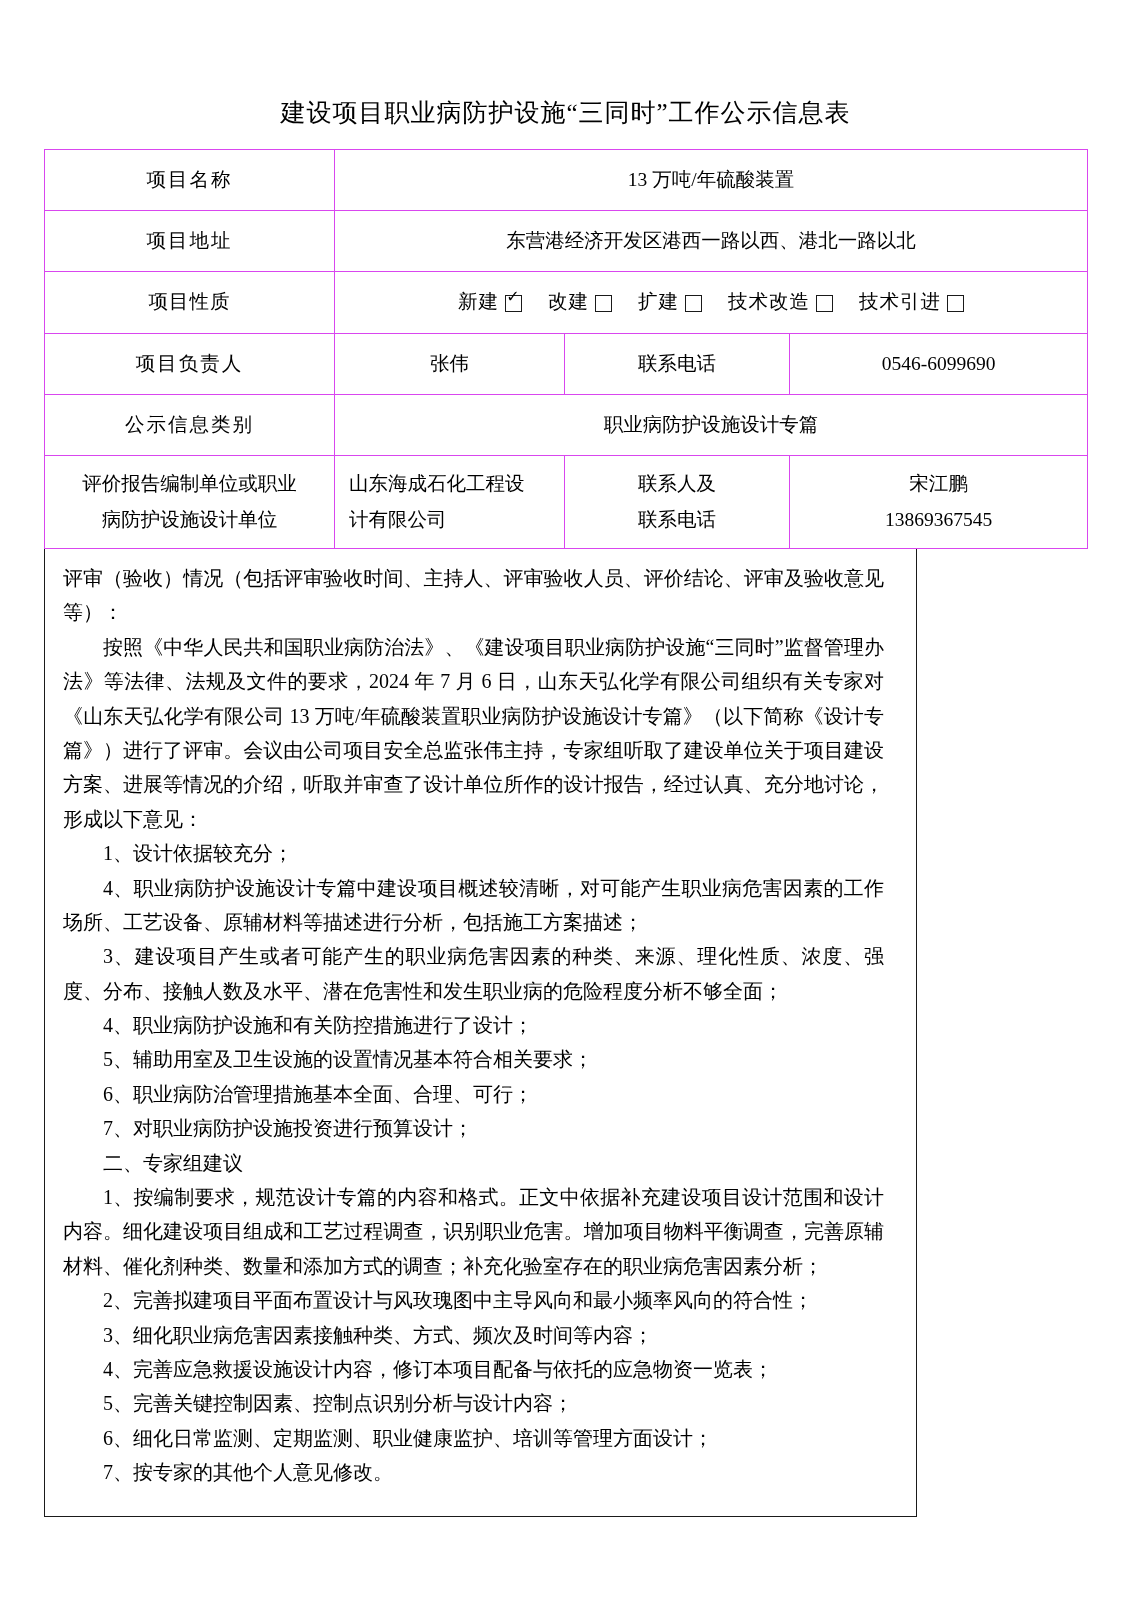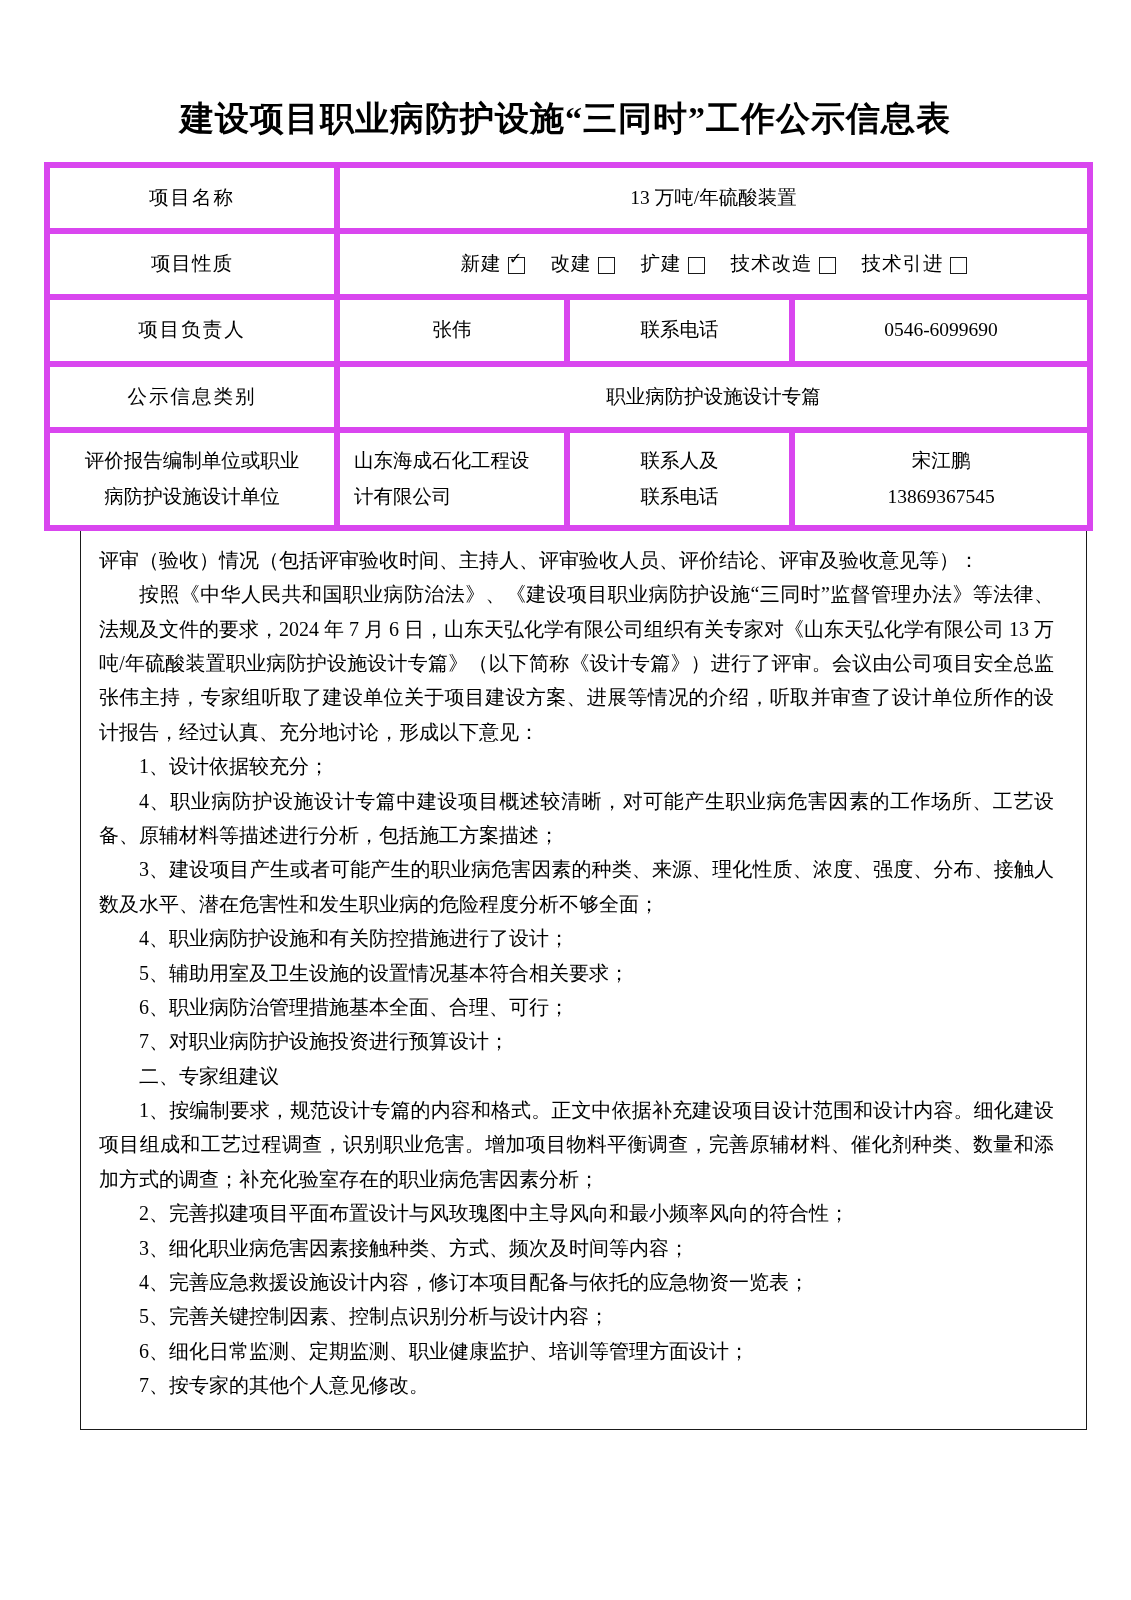--- a/index.html
+++ b/index.html
@@ -15,34 +15,34 @@
   }
   .page {
     position: relative;
     width: 1131px;
     min-height: 1600px;
     box-sizing: border-box;
     padding: 96px 44px 40px 44px;
   }
   .doc-title {
     text-align: center;
-    font-size: 34px;
-    font-weight: bold;
+    font-size: 25px;
+    font-weight: normal;
     letter-spacing: 1px;
     margin: 0 0 20px 0;
     font-family: "Liberation Serif", "DejaVu Serif", serif;
   }
   table.info {
     width: 1043px;
     border-collapse: collapse;
     table-layout: fixed;
     font-size: 19.5px;
   }
   table.info td {
-    border: 6px solid #d946ef;
+    border: 1px solid #d946ef;
     padding: 0;
     vertical-align: middle;
   }
   .cell {
     padding: 14px 10px;
     line-height: 1.65;
   }
   .c-center {
     text-align: center;
   }
@@ -86,29 +86,28 @@
     left: 0px;
     top: -7px;
     font-size: 16px;
     line-height: 15px;
     width: 15px;
     text-align: center;
     font-family: "DejaVu Sans", sans-serif;
   }
   
   .review-block {
-    width: 1007px;
+    width: 873px;
     box-sizing: border-box;
     border: 1px solid #1a1a1a;
     border-top: none;
     padding: 12px 32px 26px 18px;
     font-size: 20px;
     line-height: 1.72;
     text-align: justify;
-    margin-left: 36px;
   }
   .review-block p {
     margin: 0;
     text-indent: 0;
   }
   .review-block p.ind {
     text-indent: 2em;
   }
   .nowrap-title {
     letter-spacing: 0;
@@ -128,20 +127,28 @@
       <col style="width:225px">
       <col style="width:298px">
     </colgroup>
     <tbody>
       <tr>
         <td>
           <div class="cell label">项目名称</div>
         </td>
         <td colspan="3">
           <div class="cell c-center">13 万吨/年硫酸装置</div>
+        </td>
+      </tr>
+      <tr>
+        <td>
+          <div class="cell label">项目地址</div>
+        </td>
+        <td colspan="3">
+          <div class="cell c-center">东营港经济开发区港西一路以西、港北一路以北</div>
         </td>
       </tr>
       <tr class="nature-row">
         <td>
           <div class="cell label">项目性质</div>
         </td>
         <td colspan="3">
           <div class="cell">
             <div class="nature-opts">
               <span class="opt">

